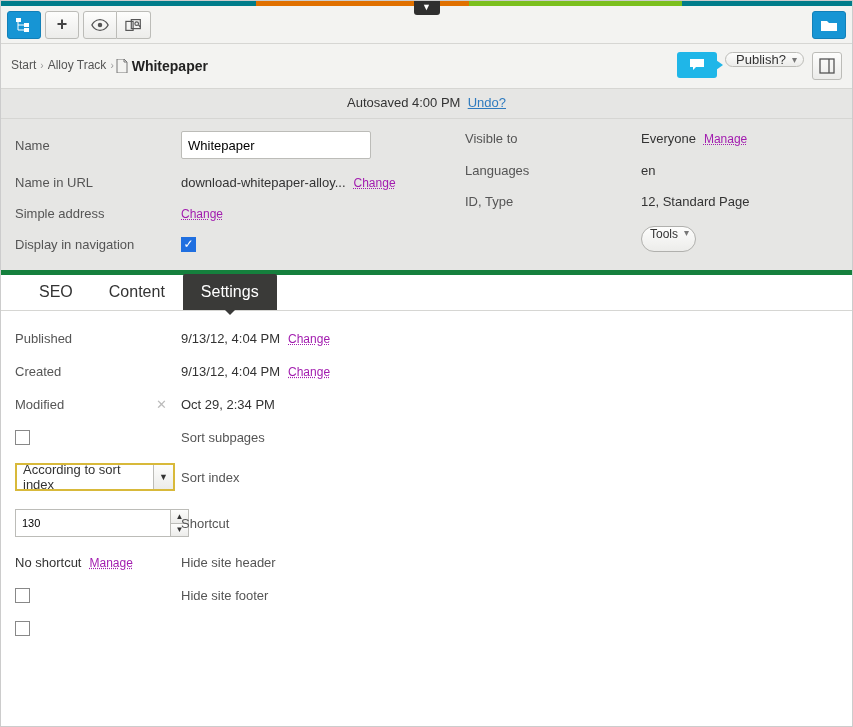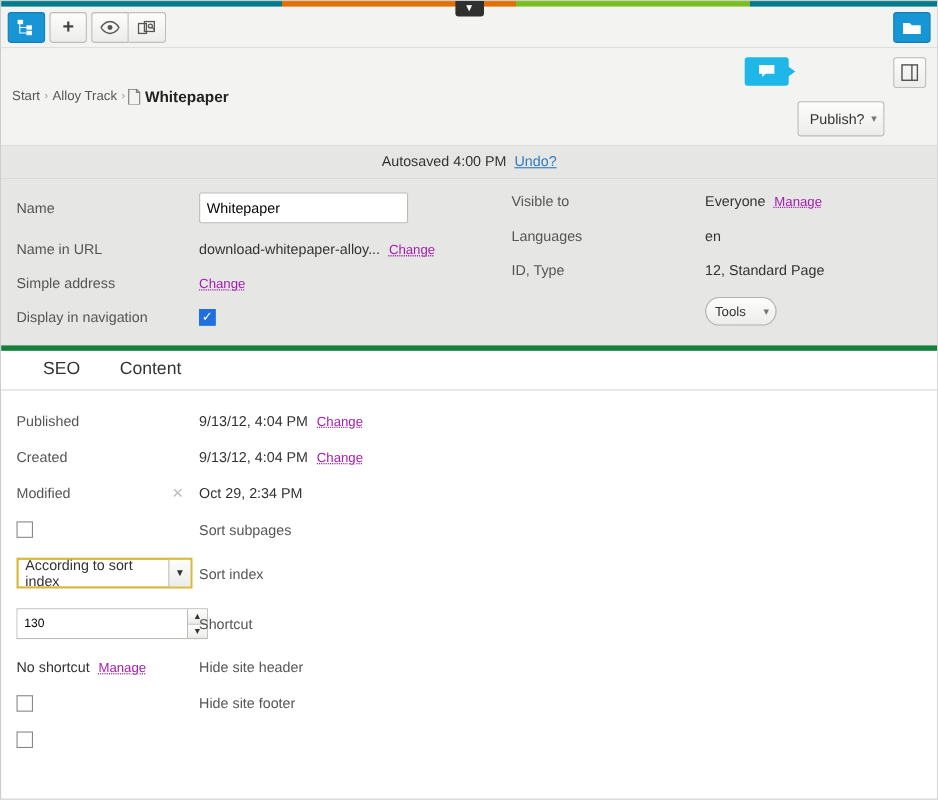--- a/index.html
+++ b/index.html
@@ -57,24 +57,24 @@
   .speech-btn {
     width: 40px; height: 26px; background: #1fb6e8; border-radius: 3px;
     position: relative; cursor: pointer;
     display:flex;align-items:center;justify-content:center;color:#fff;
   }
   .speech-btn::after {
     content:''; position:absolute; right:-6px; top:8px;
     border-left:7px solid #1fb6e8; border-top:5px solid transparent; border-bottom:5px solid transparent;
   }
   .publish-btn {
-    height: 32px; border: 1px solid #bcbcb8; border-radius: 3px;
+    height: 15px; border: 1px solid #bcbcb8; border-radius: 13px;
     background: linear-gradient(#fdfdfc,#ececea); cursor: pointer;
     padding: 0 6px 0 10px; display: flex; align-items: center; gap: 6px;
-    font-size: 13px; color:#333;margin-top:40px;
+    font-size: 13px; color:#333;
   }
   .chevdown { font-size: 10px; color:#777; }
   .view-btn {
     width: 30px; height: 28px; border: 1px solid #bcbcb8; border-radius: 3px;
     background: linear-gradient(#fdfdfc,#ececea); cursor: pointer;
     display:flex;align-items:center;justify-content:center;
   }
 
   
   .autosave {
@@ -100,21 +100,21 @@
   }
   .change-link { color:#a21caf; text-decoration: underline dotted; cursor:pointer; font-size:12px;}
   .checkbox {
     width:15px; height:15px; border:1px solid #888; background:#fff; cursor:pointer;
     display:inline-flex; align-items:center; justify-content:center;
   }
   .checkbox.checked { background:#1f6fe0; border-color:#1f6fe0; }
   .checkbox.checked::after { content:'✓'; color:#fff; font-size:12px; line-height:13px;}
   .tools-dd {
     height:26px; border:1px solid #b0b0ad; border-radius:13px; background:linear-gradient(#fdfdfc,#ececea);
-    padding:0 6px 0 8px; display:flex; align-items:center; gap:16px; cursor:pointer; font-size:12px;
+    padding:0 6px 0 8px; display:flex; gap:6px; cursor:pointer; font-size:12px;
     width: fit-content;
   }
 
   
   .tabs {
     display:flex; background:#fff; border-bottom:1px solid #d6d6d3; padding-left:20px;
     height: 36px; align-items: flex-end;
   }
   .tab { padding:9px 18px; color:#333; cursor:pointer; font-size:16px;}
   .tab.active { background:#3a3a38; color:#fff; border-radius:2px 2px 0 0; position:relative;}
@@ -280,20 +280,21 @@
         <span>Tools</span>
         <span class="chevdown">▾</span>
       </div>
     </div>
   </div>
 </div>
 
 <div class="tabs">
   <div class="tab">SEO</div>
   <div class="tab">Content</div>
+  <div class="tab active">Settings</div>
 </div>
 
 <div class="settings">
   <div class="prop-label">Published</div>
   <div class="prop-value">
     <span>9/13/12, 4:04 PM</span>
     <a class="change-link">Change</a>
   </div>
 
   <div class="prop-label">Created</div>

